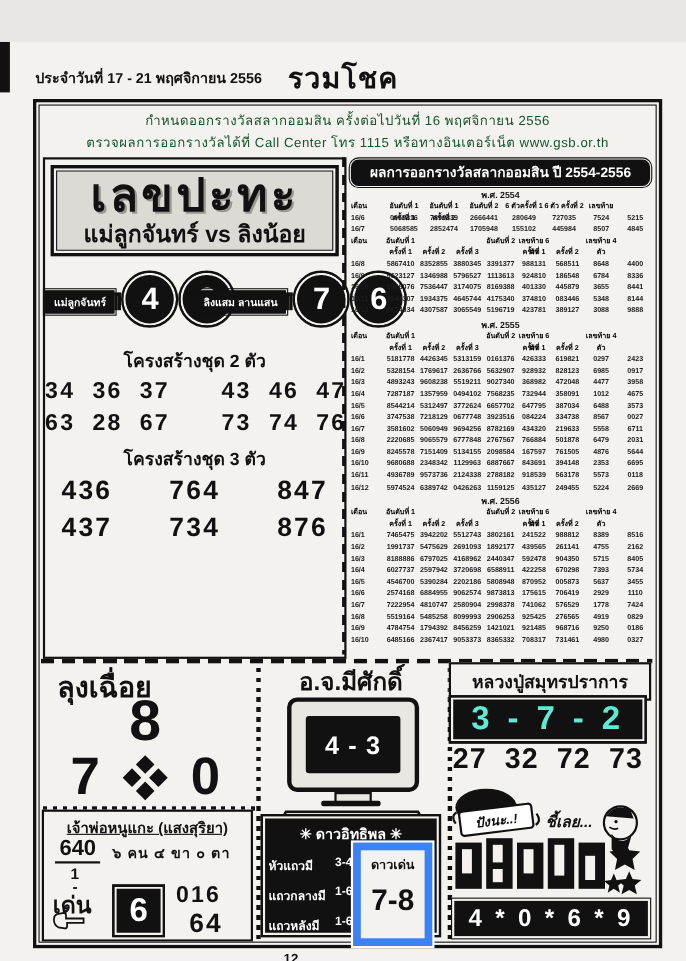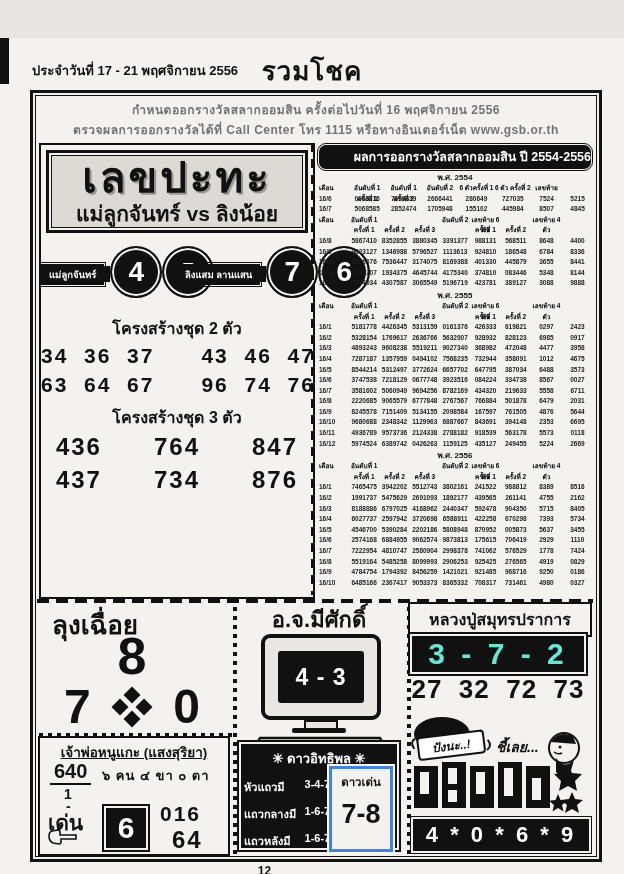--- a/index.html
+++ b/index.html
@@ -12,21 +12,21 @@
   .corner-bar{position:absolute;left:0;top:0;width:9px;height:46px;background:#111;}
   .bottom-bar{position:absolute;left:30px;top:854px;width:566px;height:15px;background:#111;}
 
   
   .dateline{position:absolute;left:32px;top:22px;font-size:13px;font-weight:bold;}
   .masthead{position:absolute;left:0;top:12px;width:624px;text-align:center;font-size:26px;font-weight:900;letter-spacing:1px;}
 
   
   .main-box{position:absolute;left:30px;top:52px;width:566px;height:766px;border:3px solid #111;background:#f4f2ee;}
   .main-inner{position:absolute;inset:2px;border:1px solid #111;}
-  .notice{position:absolute;left:0;width:100%;text-align:center;font-size:12px;font-weight:bold;color:#737373;letter-spacing:.5px;}
+  .notice{position:absolute;left:0;width:100%;text-align:center;font-size:12px;font-weight:normal;color:#14532d;letter-spacing:.5px;}
 
   
   .clash-panel{position:absolute;left:6px;top:50px;width:272px;height:452px;border:2px solid #111;}
   .clash-title-box{margin:5px;border:3px solid #111;box-shadow:inset 0 0 0 2px #f4f2ee, inset 0 0 0 3px #111;
                    background:#dcdad5;text-align:center;padding:2px 0 4px;}
   .clash-title{font-size:42px;font-weight:900;letter-spacing:3px;line-height:46px;text-shadow:2px 2px 0 #9a9892;}
   .clash-sub{font-size:21px;font-weight:900;line-height:25px;}
   .portrait-row{display:flex;justify-content:space-around;margin-top:4px;}
   .side-col{width:50%;display:flex;align-items:center;}
   .stem{width:3px;height:11px;background:#111;}
@@ -42,21 +42,21 @@
 
   
   .vdash{position:absolute;width:3px;background:repeating-linear-gradient(180deg,#111 0 9px,transparent 9px 16px);}
   .hdash{position:absolute;height:4px;background:repeating-linear-gradient(90deg,#111 0 12px,transparent 12px 19px);}
   .vdot{position:absolute;width:4px;background:repeating-linear-gradient(180deg,#111 0 4px,transparent 4px 9px);}
   .hdot{position:absolute;height:4px;background:repeating-linear-gradient(90deg,#111 0 4px,transparent 4px 9px);}
 
   
   .rt-wrap{position:absolute;left:284px;top:50px;width:276px;height:456px;}
   .rt-title{border:1px solid #111;border-radius:9px;padding:1px;}
-  .rt-title-in{background:#111;color:#fff;border-radius:7px;text-align:right;
+  .rt-title-in{background:#111;color:#fff;border-radius:7px;text-align:center;
                font-size:12.5px;font-weight:900;padding:2px 0;}
   .t-year{font-size:8px;font-weight:900;text-align:center;height:11px;line-height:11px;margin-top:1px;}
   .t-row{display:flex;height:10.6px;line-height:10.6px;font-size:6.5px;font-weight:bold;color:#1c1c1c;}
   .t-head{color:#000;}
   .c-month{flex:0 0 30px;text-align:left;padding-left:2px;}
   .c-num{flex:1;text-align:center;}
   .c-tail{flex:0 0 31px;text-align:center;}
 
   
   .uncle-title{position:absolute;left:52px;top:566px;font-size:26px;font-weight:900;}
@@ -93,21 +93,21 @@
           display:flex;align-items:center;justify-content:center;font-size:23px;font-weight:900;letter-spacing:1px;}
   .stand1{position:absolute;left:304px;top:682px;width:30px;height:8px;background:#e9e7e2;border:2px solid #111;}
   .stand2{position:absolute;left:292px;top:690px;width:54px;height:5px;background:#111;border-radius:2px;}
 
   
   .stars-box{position:absolute;left:237px;top:702px;width:164px;height:112px;background:#111;color:#fff;
              border:2px solid #111;box-shadow:0 0 0 2px #f4f2ee inset;box-sizing:border-box;padding:4px 5px;}
   .stars-title{text-align:center;font-size:13px;font-weight:900;margin-top:2px;}
   .stars-row{display:flex;font-size:11px;font-weight:bold;margin-top:9px;width:96px;justify-content:space-between;}
   .star-inset{position:absolute;right:6px;top:24px;width:58px;height:80px;background:#f4f2ee;color:#111;
-              border:3px solid #3b82f6;box-shadow:0 0 0 2px #fff;text-align:center;}
+              border:7px solid #3b82f6;box-shadow:0 0 0 2px #fff;text-align:center;}
   .star-inset .lbl{font-size:11.5px;font-weight:900;margin-top:4px;}
   .star-inset .val{font-size:27px;font-weight:900;margin-top:8px;}
 
   
   .monk-head{position:absolute;left:408px;top:564px;width:180px;border:2px solid #111;text-align:center;
              font-size:16px;font-weight:900;padding:3px 0;background:#f4f2ee;}
   .monk-triple{position:absolute;left:408px;top:594px;width:180px;height:44px;background:#111;color:#5eead4;
                display:flex;align-items:center;justify-content:center;font-size:30px;font-weight:900;letter-spacing:4px;
                border:2px solid #111;box-shadow:0 0 0 2px #f4f2ee inset;box-sizing:border-box;}
   .monk-pairs{position:absolute;left:408px;top:636px;width:180px;text-align:center;font-size:26px;font-weight:900;letter-spacing:1px;}
@@ -172,21 +172,21 @@
           <div class="bracket"></div>
           <div class="pair">
             <div class="numcircle">7</div>
             <div class="numcircle">6</div>
           </div>
         </div>
       </div>
 
       <div class="set-title">โครงสร้างชุด 2 ตัว</div>
       <div class="set2-row pre">34  36  37      43  46  47</div>
-      <div class="set2-row pre">63  64  67      96  74  76</div>
+      <div class="set2-row pre">63  28  67      73  74  76</div>
       <div class="set-title">โครงสร้างชุด 3 ตัว</div>
       <div class="set3-row pre">436      764      847</div>
       <div class="set3-row pre">437      734      876</div>
     </div>
 
     <div class="rt-wrap">
       <div class="rt-title">
         <div class="rt-title-in">ผลการออกรางวัลสลากออมสิน ปี 2554-2556</div>
       </div>
       <div>

